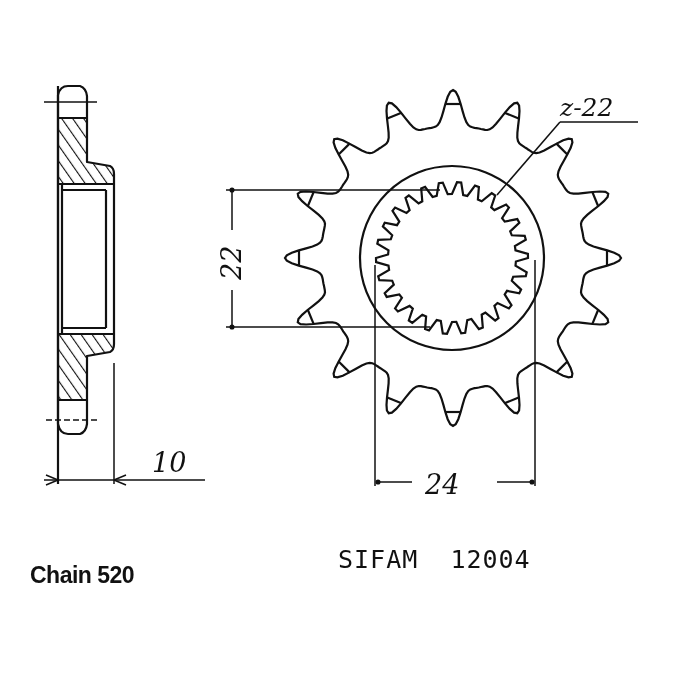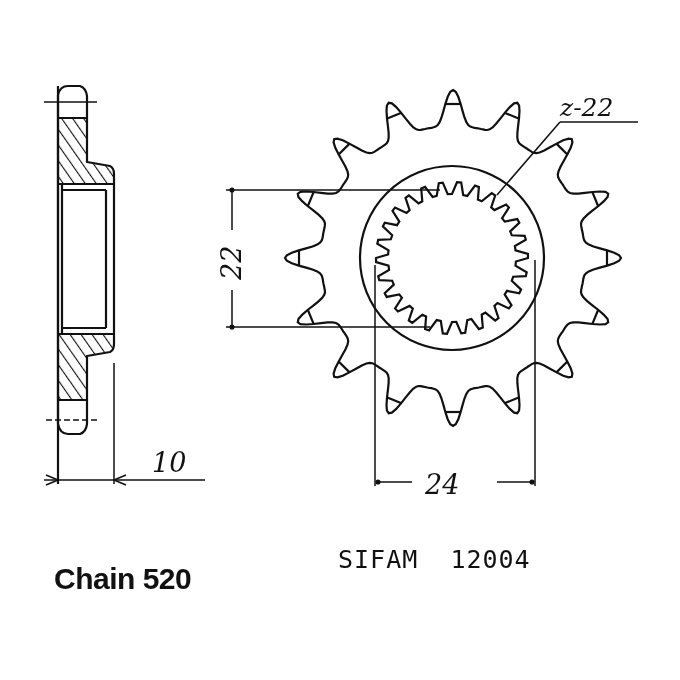--- a/index.html
+++ b/index.html
@@ -1,20 +1,20 @@
 <!DOCTYPE html>
 <html><head>
 <meta charset="utf-8">
 <style>
   html,body{margin:0;padding:0;background:#fff;}
   .page{position:relative;width:680px;height:680px;background:#fff;overflow:hidden;}
   svg{position:absolute;left:0;top:0;}
   .dimtxt{font-family:"DejaVu Serif",serif;font-style:italic;fill:#111;}
   .label{position:absolute;color:#111;}
-  .chain{left:30px;top:562px;font-family:"Liberation Sans",sans-serif;font-weight:bold;font-size:30px;letter-spacing:-0.5px;margin-left:24px;}
+  .chain{left:30px;top:562px;font-family:"Liberation Sans",sans-serif;font-weight:bold;font-size:23px;letter-spacing:-0.5px;}
   .ref{left:338px;top:536px;font-family:"DejaVu Sans Mono",monospace;font-size:25px;letter-spacing:1px;margin-top:9px;}
   .ref span{display:inline-block;}
 </style>
 </head>
 <body>
 
 <div class="page">
 <svg width="680" height="680" viewBox="0 0 680 680">
   <defs>
     <pattern id="hatch" patternUnits="userSpaceOnUse" width="9" height="9" patternTransform="rotate(-35)">

